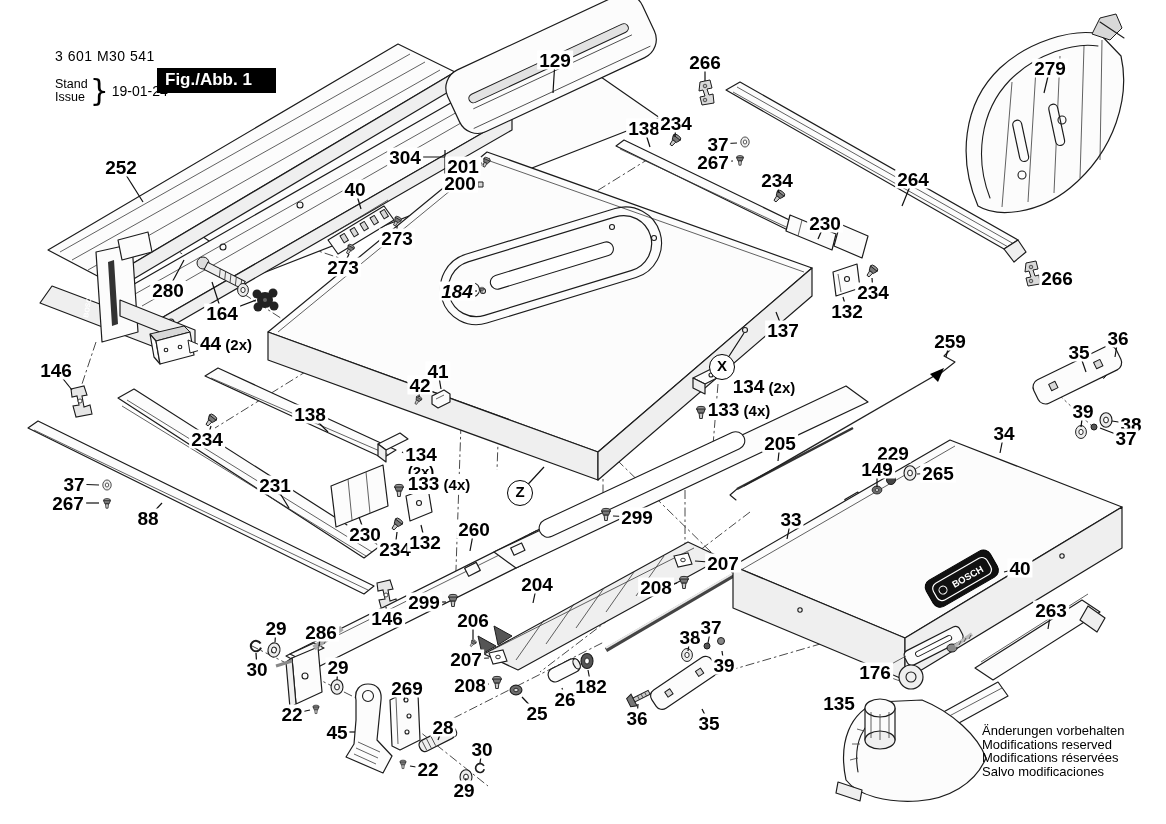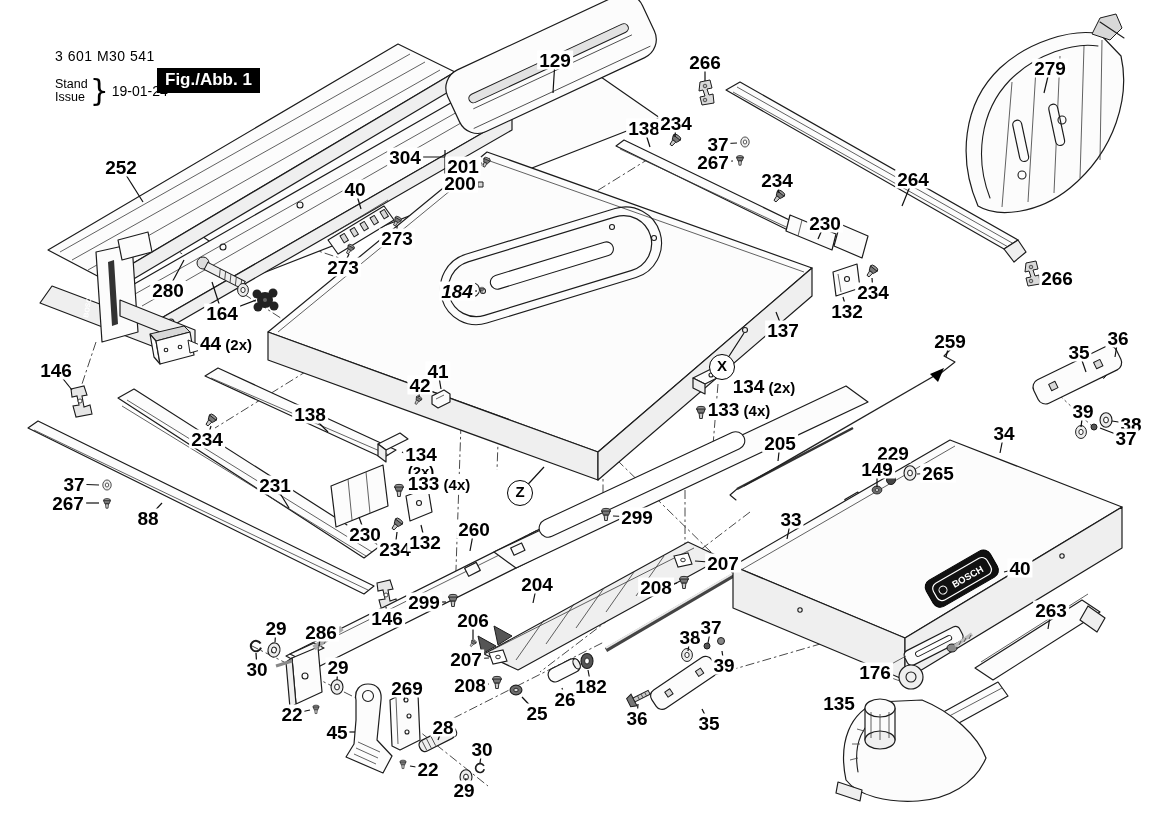--- a/index.html
+++ b/index.html
@@ -21,21 +21,21 @@
   .cref{position:absolute;transform:translate(-50%,-50%);z-index:3;width:24px;height:24px;
         border:1.8px solid #000;border-radius:50%;background:#fff;font-weight:bold;
         font-size:15px;line-height:22px;text-align:center;}
   #header{position:absolute;left:55px;top:48px;z-index:4;color:#000;}
   #part-number{font-size:14px;letter-spacing:0.5px;}
   #stand-row{display:flex;align-items:center;margin-top:9px;}
   #stand-col{font-size:12.5px;line-height:12.5px;}
   #brace{font-size:30px;font-weight:400;margin:0 3px 0 2px;font-family:"DejaVu Sans",sans-serif;}
   #date{font-size:14px;}
   #figbox{position:absolute;left:157px;top:68px;z-index:4;background:#000;color:#fff;
-          font-weight:bold;font-size:17px;padding:2px 8px 3px 8px;}
+          font-weight:bold;font-size:17px;padding:2px 24px 3px 8px;}
   #notes{position:absolute;left:982px;top:724px;z-index:4;font-size:13px;line-height:13.6px;color:#000;}
 </style>
 </head>
 <body>
 
 <div id="stage">
 
 <svg id="diagram" width="1166" height="824" viewBox="0 0 1166 824" xmlns="http://www.w3.org/2000/svg">
   <defs>
     <g id="scr">
@@ -550,20 +550,26 @@
     <div id="stand-col">
       <div>Stand</div>
       <div>Issue</div>
     </div>
     <span id="brace">}</span>
     <span id="date">19-01-24</span>
   </div>
 </div>
 <div id="figbox">Fig./Abb. 1</div>
 
+<div id="notes">
+      <div>Änderungen vorbehalten</div>
+      <div>Modifications reserved</div>
+      <div>Modifications réservées</div>
+      <div>Salvo modificaciones</div>
+    </div>
 
 <div class="callout" style="left: 121px; top: 167px;"><span>252</span></div>
     <div class="callout" style="left: 168px; top: 290px; text-align: right;"><span>280</span></div>
     <div class="callout" style="left: 222px; top: 313px;"><span>164</span></div>
     <div class="callout" style="left: 226px; top: 344px;"><span>44</span><span class="sfx">&nbsp;(2x)</span></div>
     <div class="callout" style="left: 56px; top: 370px;"><span>146</span></div>
     <div class="callout" style="left: 74px; top: 484px;"><span>37</span></div>
     <div class="callout" style="left: 68px; top: 503px;"><span>267</span></div>
     <div class="callout" style="left: 148px; top: 518px;"><span>88</span></div>
     <div class="callout" style="left: 275px; top: 485px;"><span>231</span></div>

